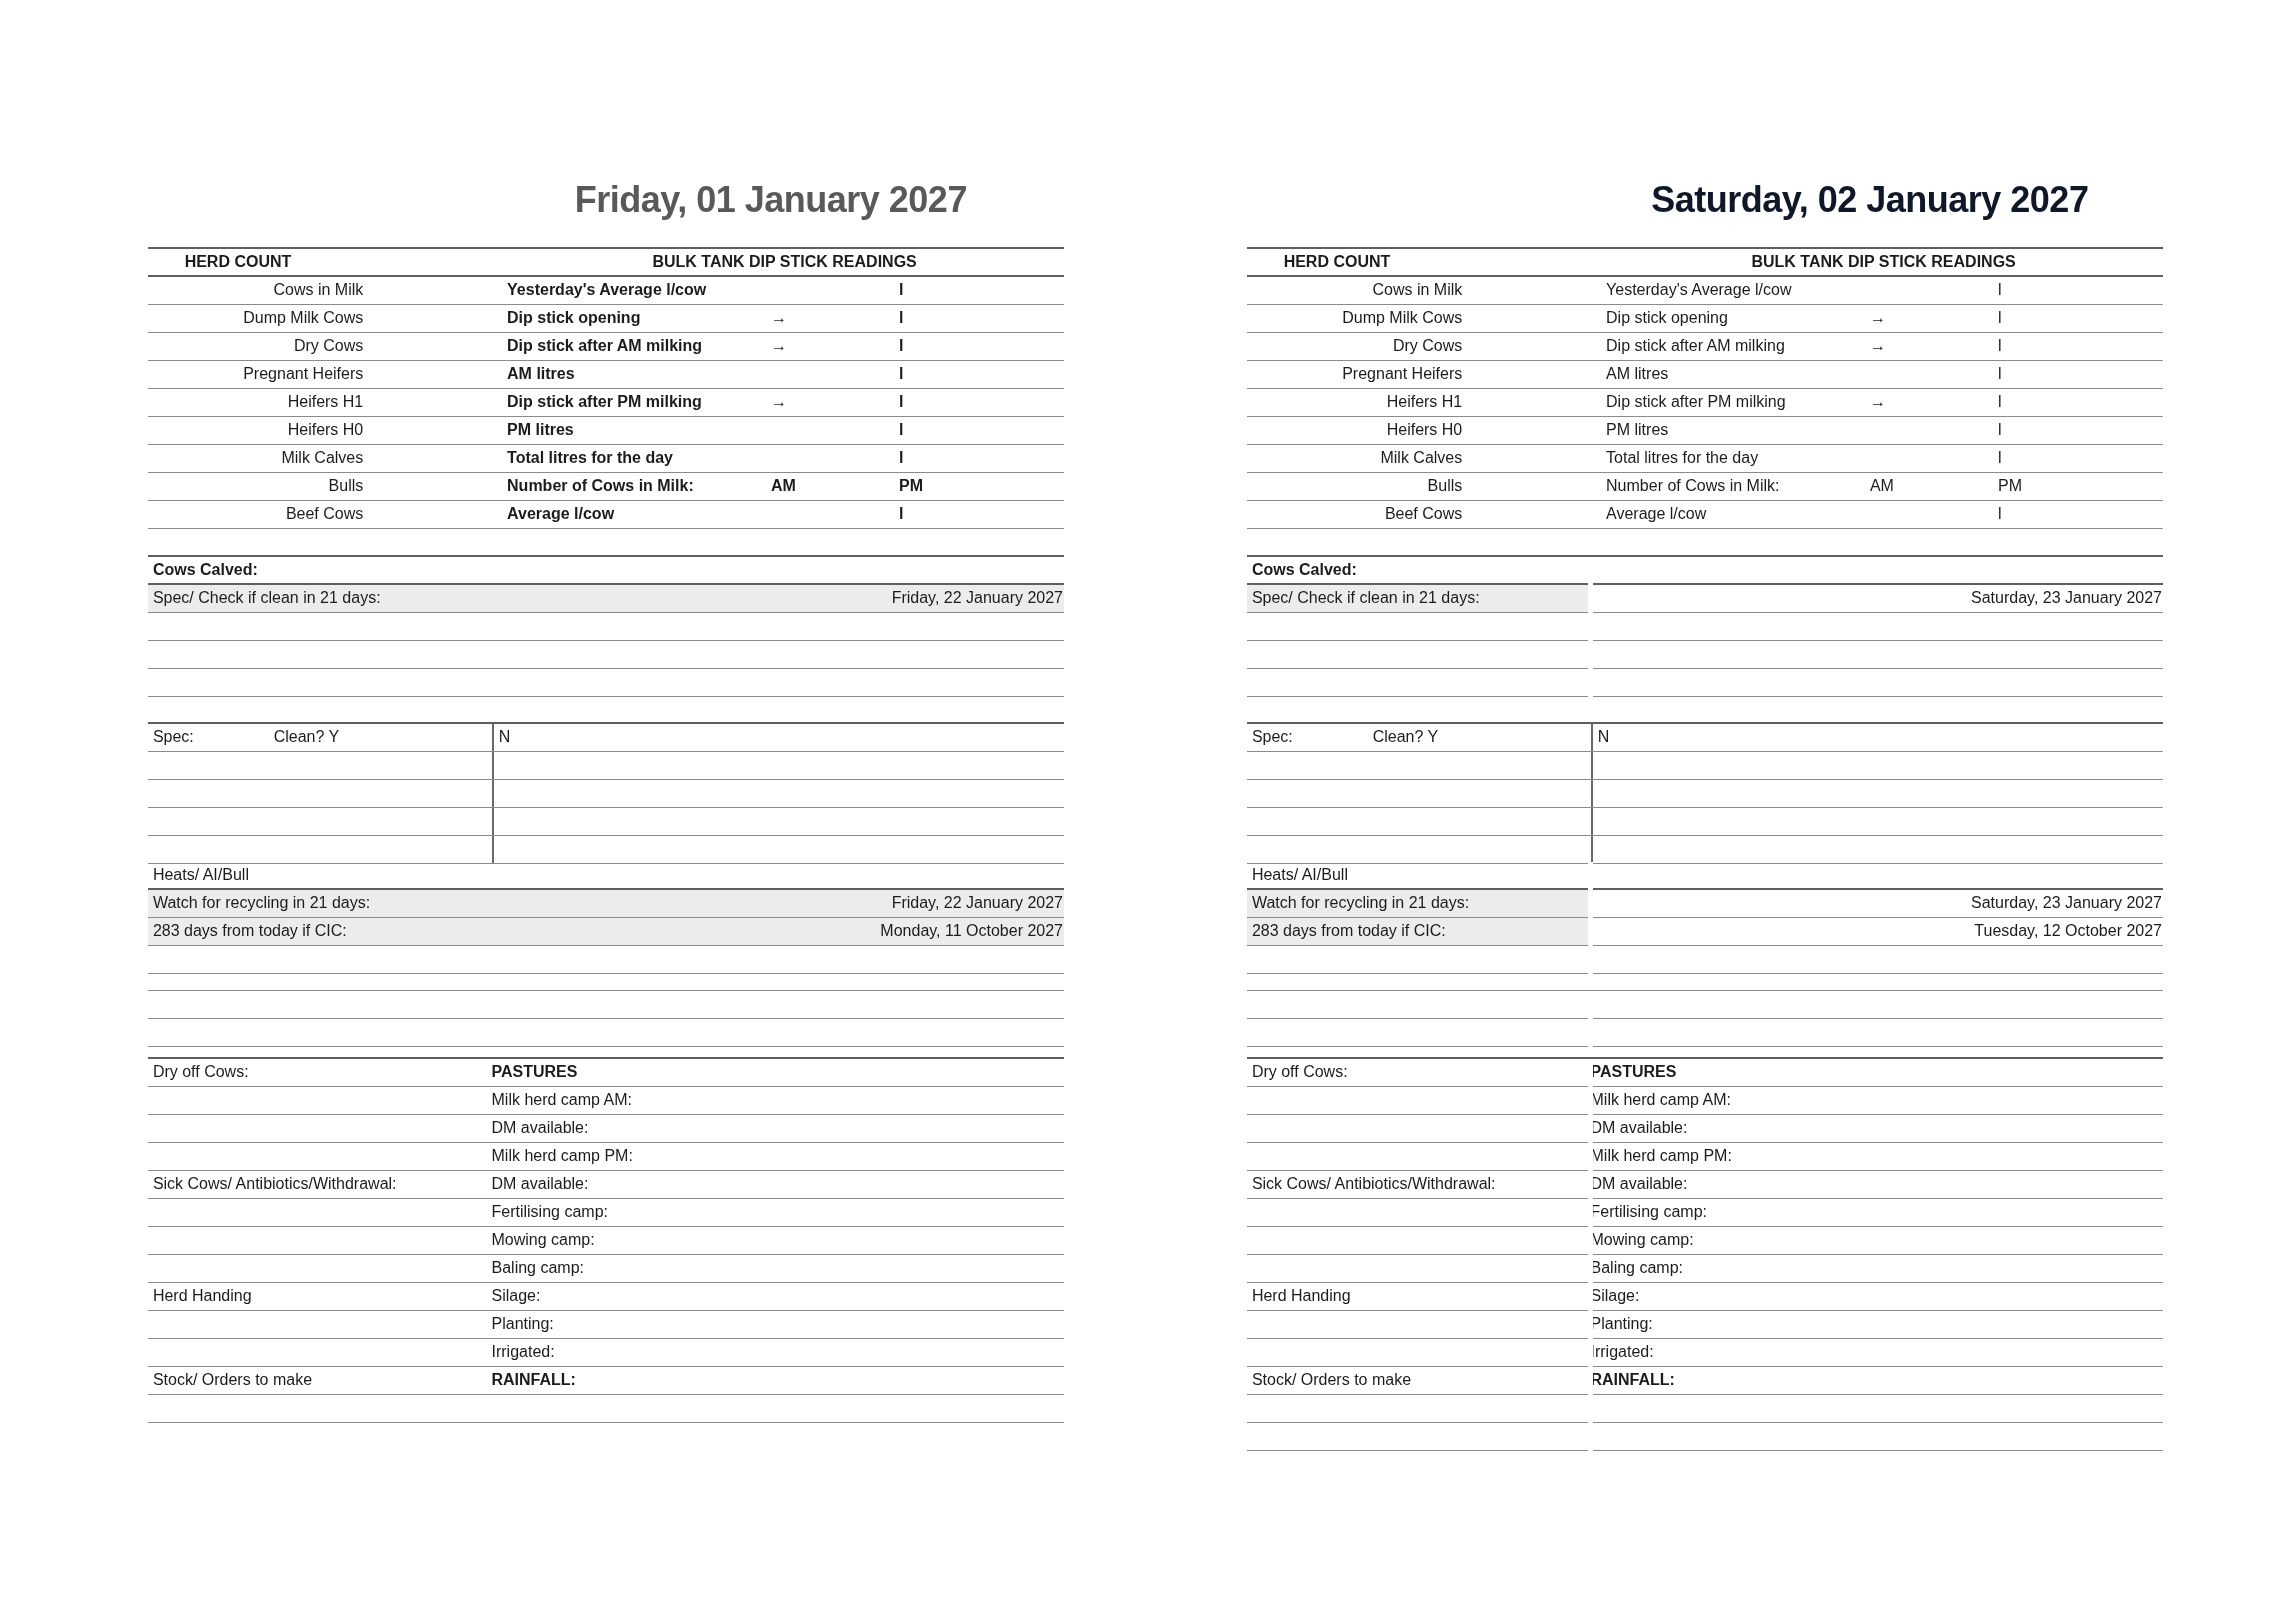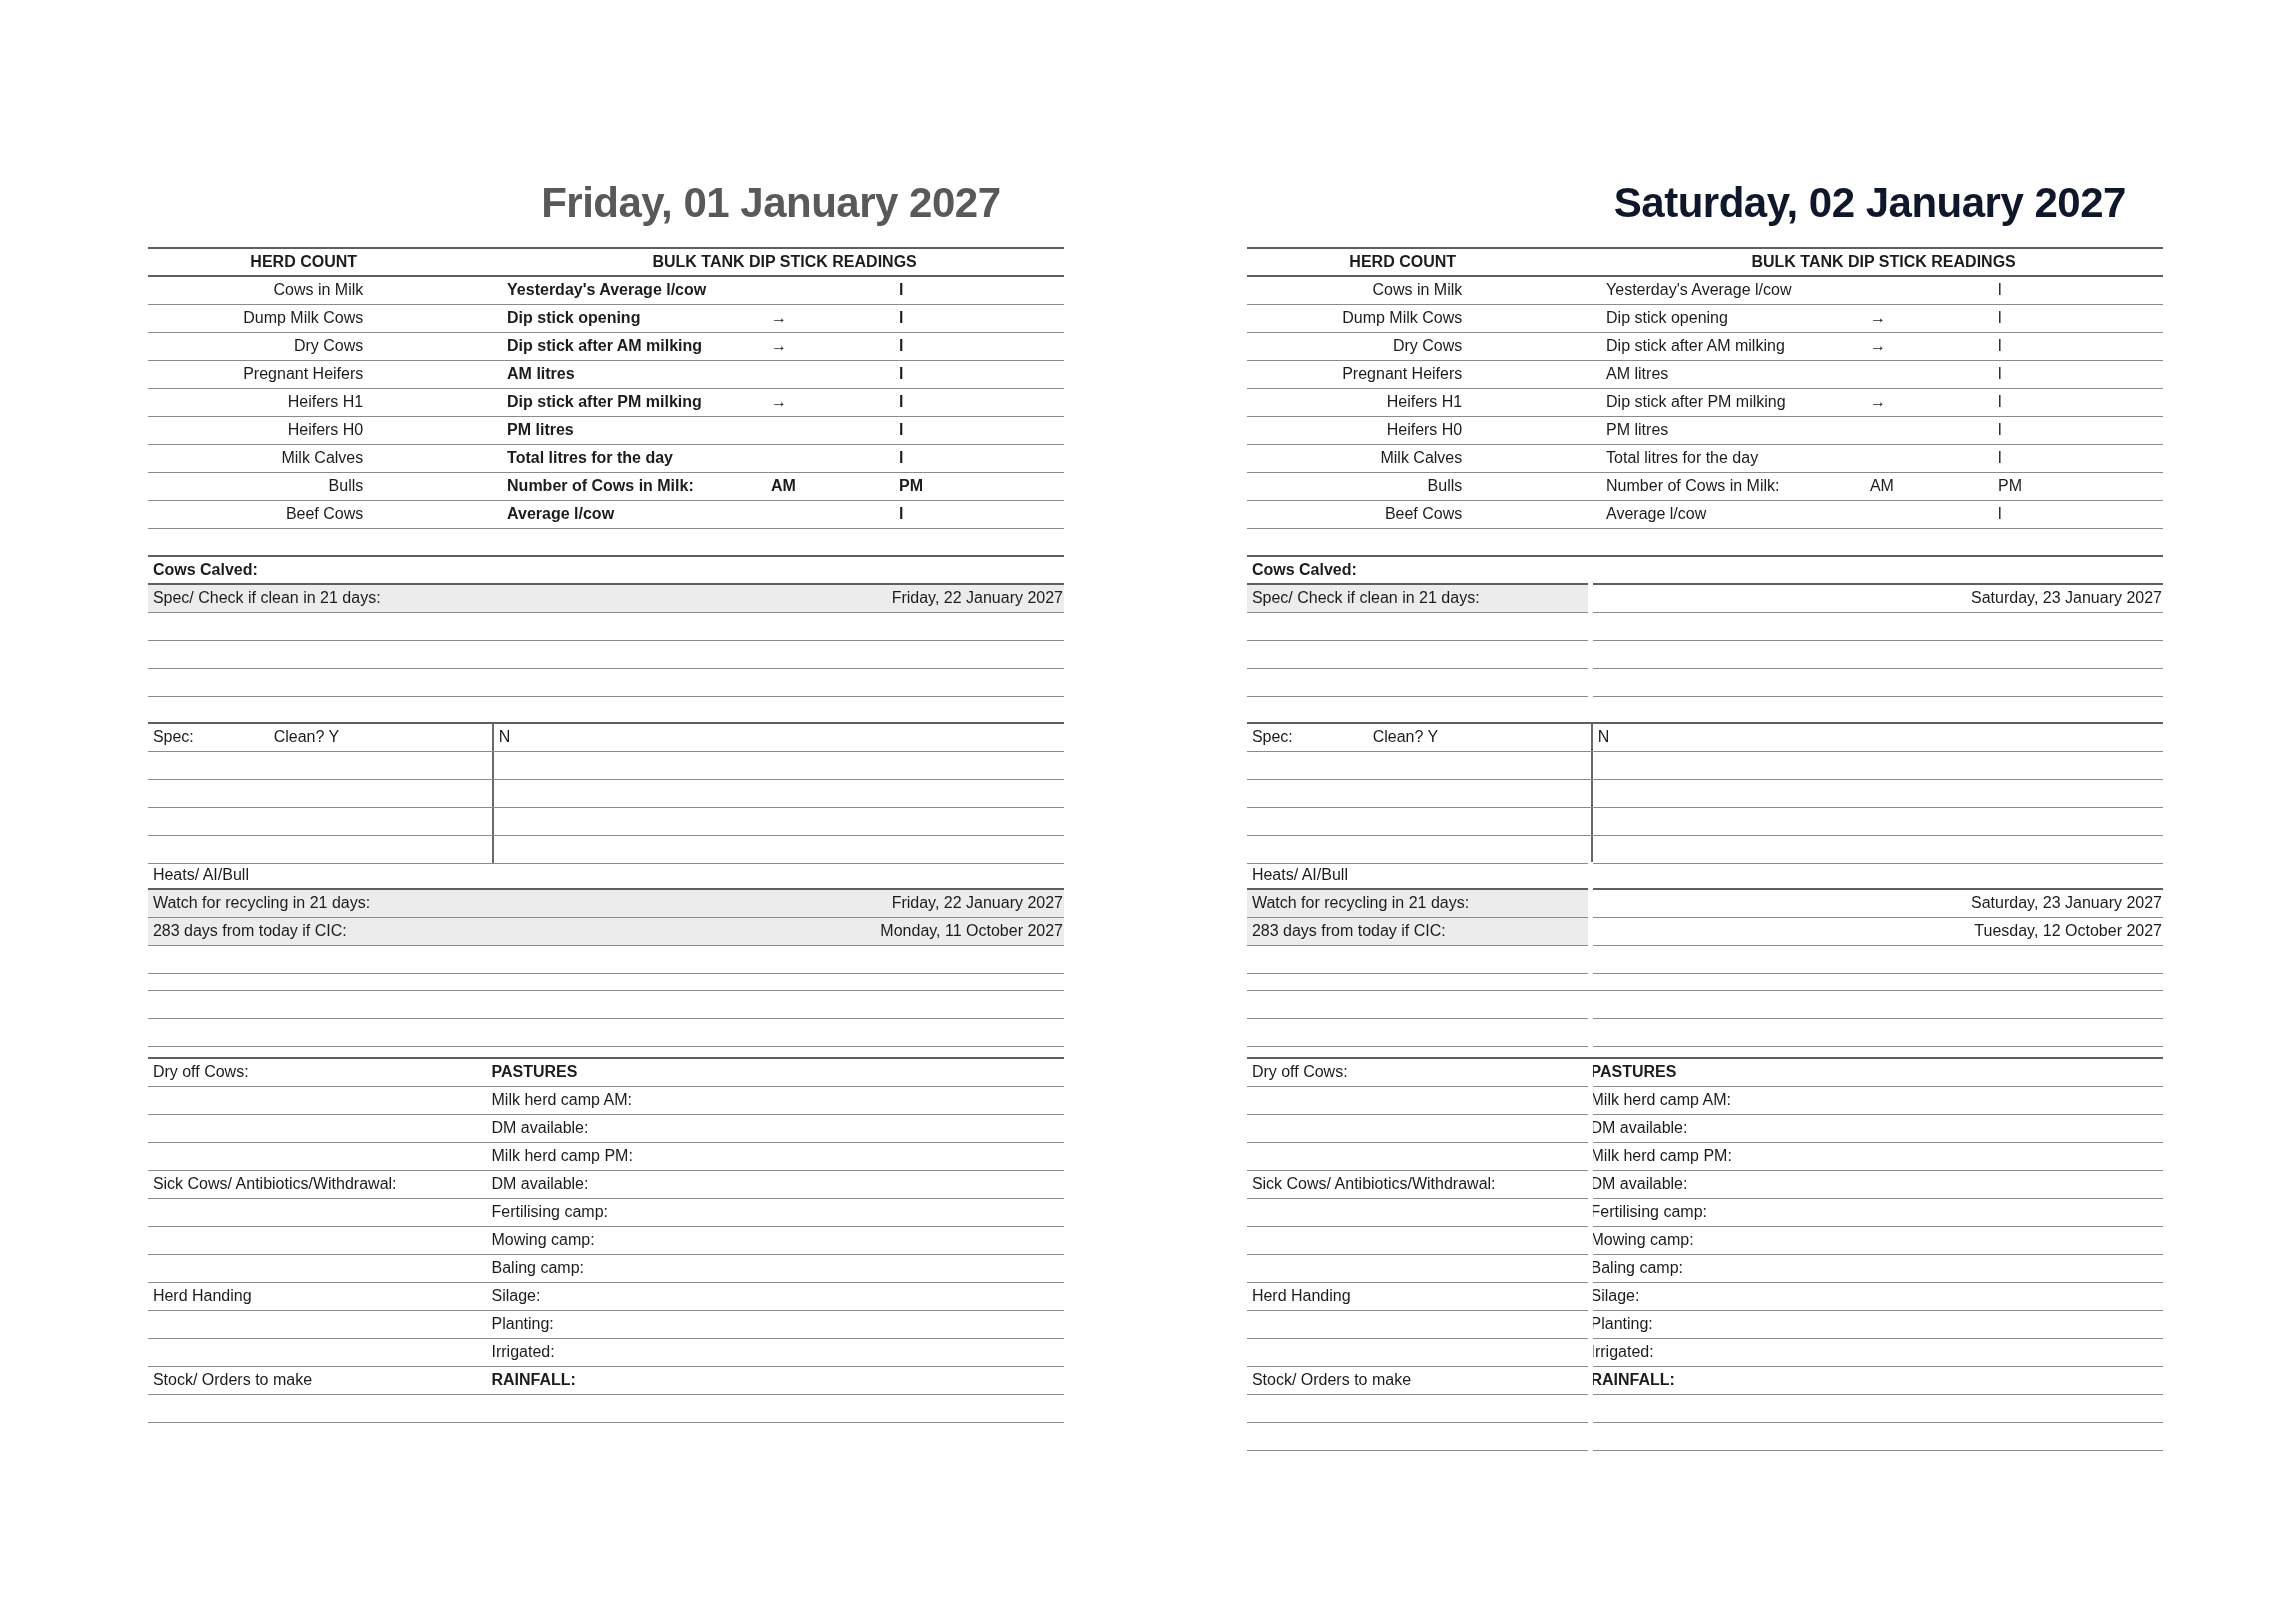--- a/index.html
+++ b/index.html
@@ -2,33 +2,33 @@
 <html><head>
 <meta charset="utf-8">
 <style>
   html,body{margin:0;padding:0;}
   body{width:2294px;height:1622px;background:#ffffff;font-family:"Liberation Sans",sans-serif;color:#1c1c1c;}
   .canvas{position:relative;width:2294px;height:1622px;overflow:hidden;background:#fff;}
   .page{position:absolute;top:0;width:916px;height:1622px;}
   #page-left{left:148px;}
   #page-right{left:1247px;}
   .title{position:absolute;top:179px;left:36%;width:64%;height:43px;text-align:center;
-         font-size:42px;font-weight:700;letter-spacing:-0.5px;white-space:nowrap;}
+         font-size:36px;font-weight:700;letter-spacing:-0.5px;white-space:nowrap;}
   .sec{position:absolute;left:0;right:0;border-top:2.5px solid #5f5f5f;}
   .sec.noline{border-top:none;}
   .sec.thinline{border-top:1.5px solid #8b8b8b;}
   .row{position:relative;height:28px;box-sizing:border-box;border-bottom:1.5px solid #8b8b8b;
        font-size:16px;line-height:26.5px;white-space:nowrap;}
   .row.strong{border-bottom:2.2px solid #5f5f5f;}
   .gray{background:#ececec;}
   
   .split .gray{background:linear-gradient(90deg,#ececec 0,#ececec 37.2%,#ffffff 37.2%,#ffffff 100%);}
   .split::after{content:"";position:absolute;left:37.2%;top:0;bottom:0;width:4.9px;background:#ffffff;z-index:2;}
   
-  .h1{position:absolute;left:4%;width:26%;text-align:center;font-weight:700;}
+  .h1{position:absolute;left:4%;width:26%;font-weight:700;}
   .h2{position:absolute;left:39%;right:0;text-align:center;font-weight:700;}
   .c1{position:absolute;left:0;width:23.5%;text-align:right;}
   .b-label{position:absolute;left:39.2%;}
   .b-mid{position:absolute;left:68%;}
   .b-val{position:absolute;left:82%;}
   .boldbulk .b-label,.boldbulk .b-mid,.boldbulk .b-val{font-weight:700;}
   
   .lbl{position:absolute;left:4.9px;}
   .hdr{position:absolute;left:4.9px;font-weight:700;}
   .date{position:absolute;right:1px;}

